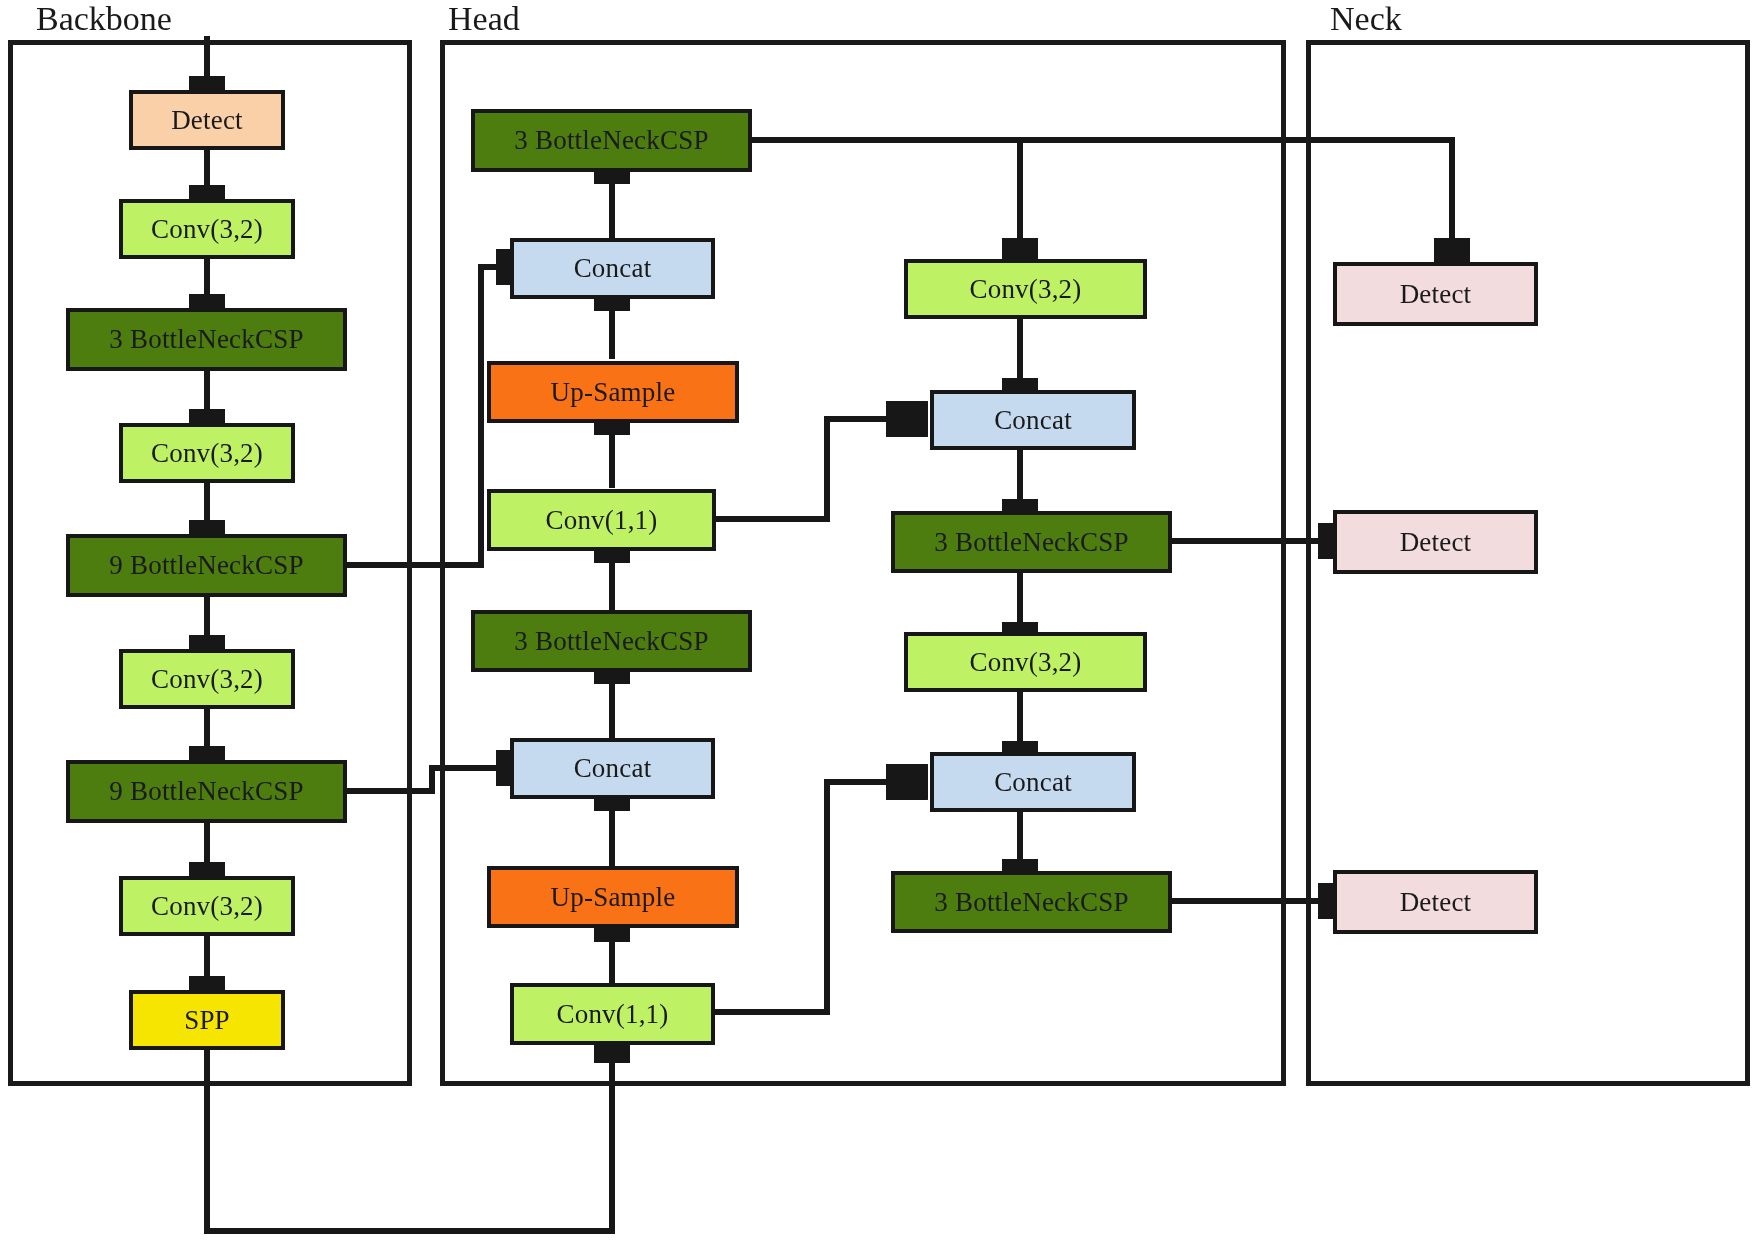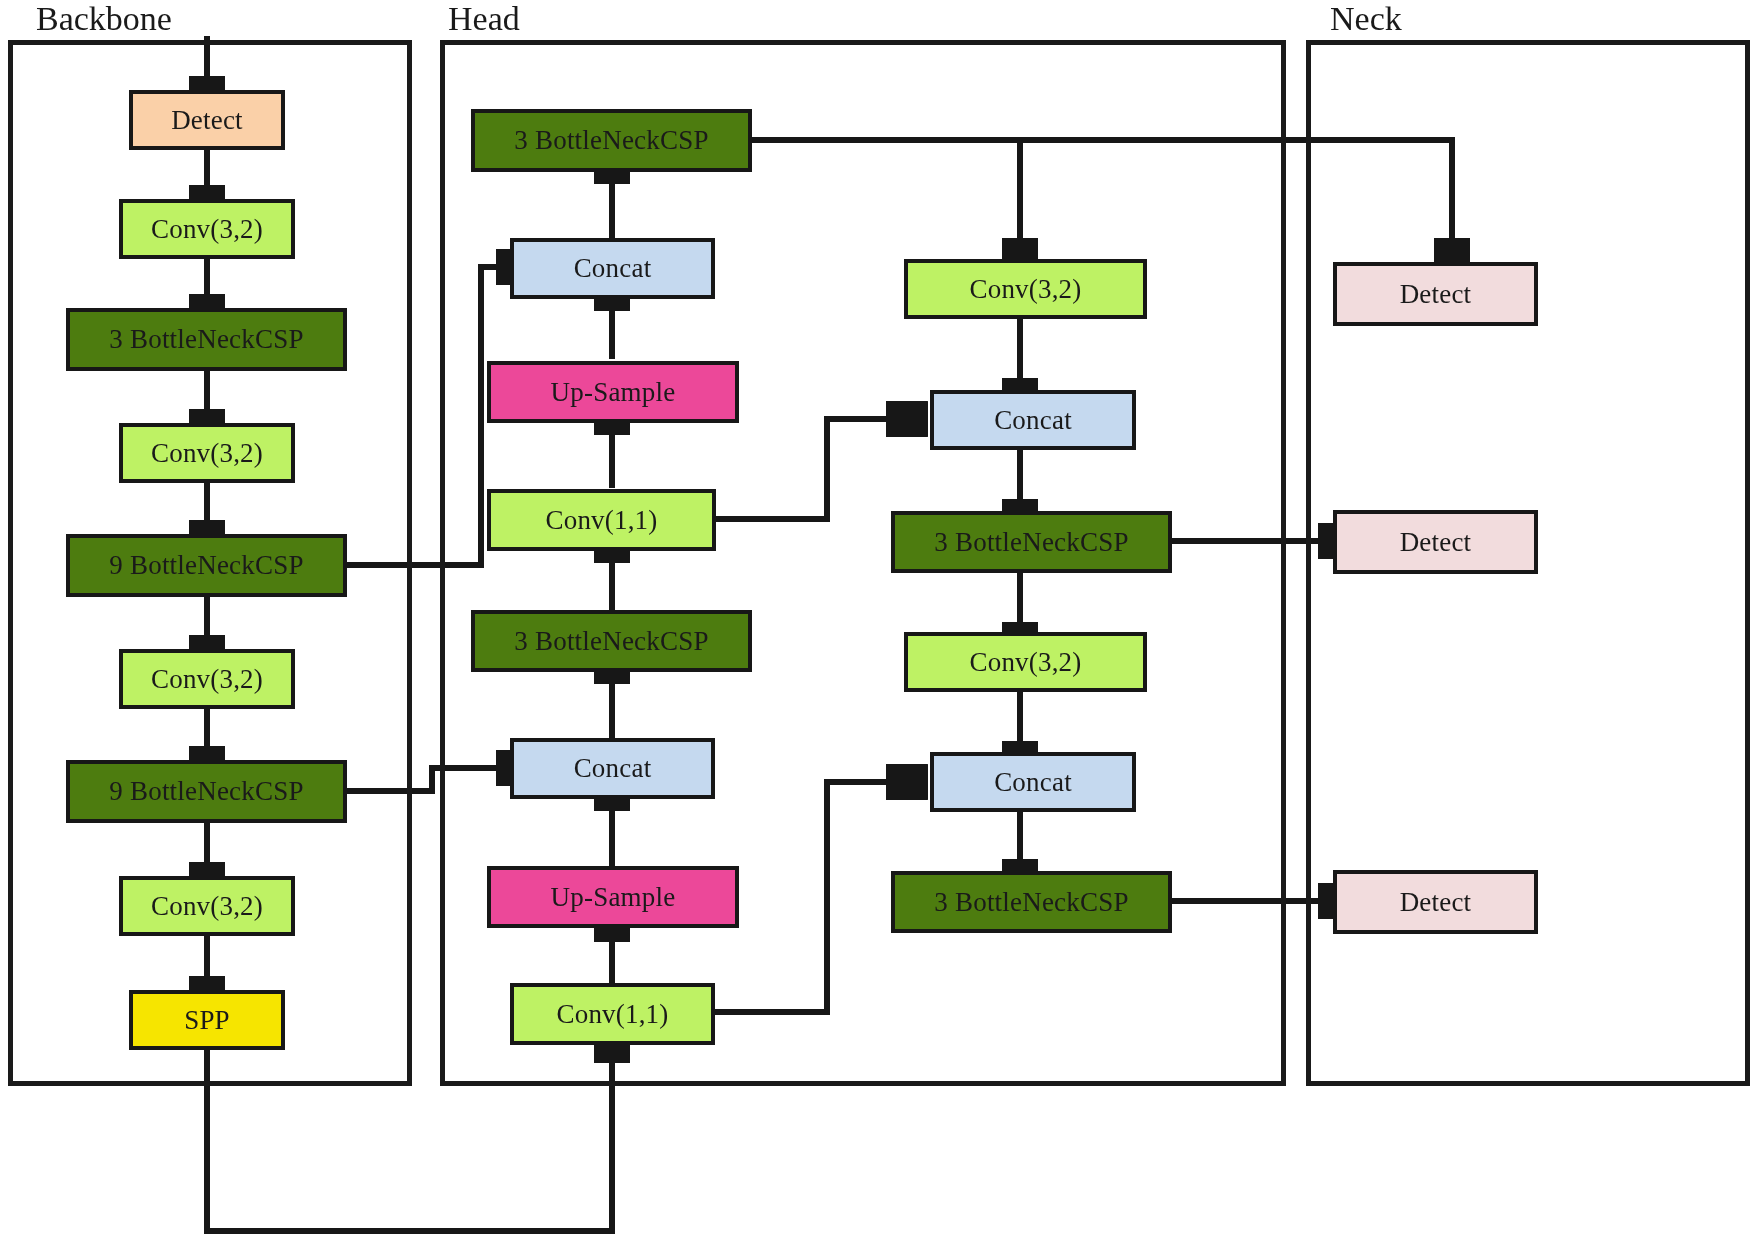--- a/index.html
+++ b/index.html
@@ -16,21 +16,21 @@
   
   .node{position:absolute;box-sizing:border-box;border:4px solid #171717;
         display:flex;align-items:center;justify-content:center;
         font-size:27px;color:#1a1a1a;text-align:center;line-height:1;
         letter-spacing:0.2px;white-space:nowrap;}
   .n-focus{background:#fad0a8;}
   .n-conv{background:#bef264;}
   .n-csp{background:#4d7c0f;}
   .n-spp{background:#f6e500;}
   .n-concat{background:#c5d9ef;}
-  .n-up{background:#ec4899;}
+  .n-up{background:#f97316;}
   .n-detect{background:#f2dcdd;}
 
   
   #wires{position:absolute;left:0;top:0;width:1754px;height:1249px;overflow:visible;pointer-events:none;}
   #wires path, #wires line{stroke:#171717;stroke-width:6;fill:none;}
 </style>
 </head>
 <body>
 
 <div id="stage">

